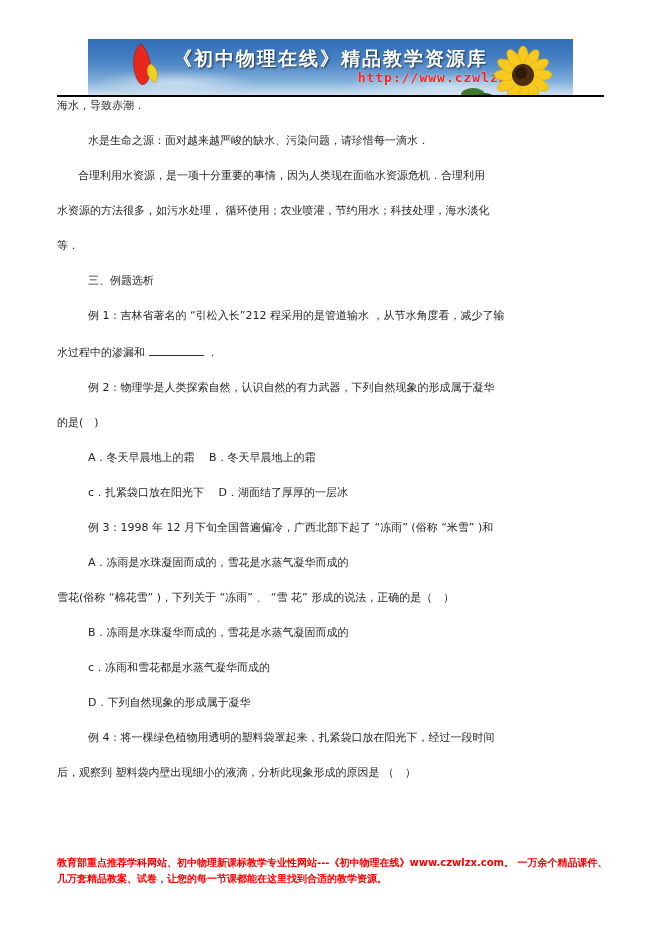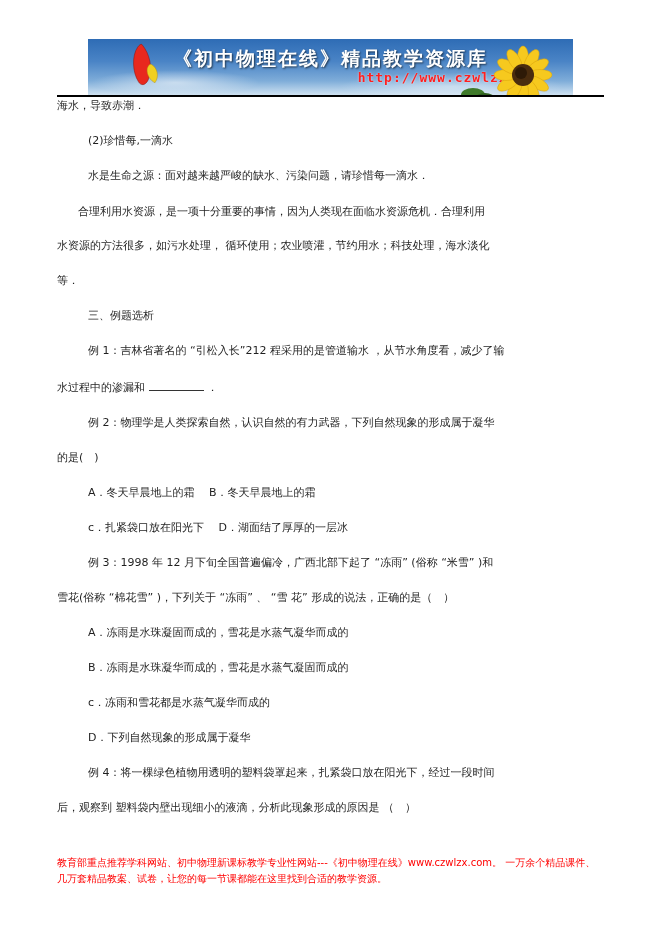--- a/index.html
+++ b/index.html
@@ -44,30 +44,30 @@
   .content {
     position: absolute; left: 57px; top: 99px; width: 560px;
     color: #1f1f1f;
   }
   .line {
     font-size: 11px; line-height: 14px;
     margin-bottom: 21px;
     white-space: pre; 
   }
   .ind0 { padding-left: 0; }
-  .ind1 { padding-left: 21px; font-family: Liberation Serif, serif; }
+  .ind1 { padding-left: 21px; }
   .ind2 { padding-left: 31px; }
   .blank {
     display: inline-block; width: 55px; height: 12px;
     border-bottom: 1px solid #333333;
     vertical-align: baseline;
   }
   .footer {
     position: absolute; left: 57px; top: 855px; width: 580px;
-    color: #ff0000; font-weight: normal;
+    color: #ff0000; font-weight: bold;
     font-size: 10px; line-height: 16px;
     white-space: nowrap;
   }
 </style>
 </head>
 <body>
 
 <div class="page">
 
   <div class="banner">
@@ -98,35 +98,34 @@
         <circle cx="0" cy="0" r="11" fill="#4a2c0e"></circle>
         <circle cx="-2" cy="-2" r="6" fill="#2e1a07"></circle>
       </g>
     </svg>
   </div>
 
   <div class="rule"></div>
 
   <div class="content" id="doc-body">
       <div class="line ind0">海水，导致赤潮．</div>
-      <div class="line ind2">(2)珍惜每,一滴水</div>
       <div class="line ind2">水是生命之源：面对越来越严峻的缺水、污染问题，请珍惜每一滴水．</div>
       <div class="line ind1">合理利用水资源，是一项十分重要的事情，因为人类现在面临水资源危机．合理利用</div>
       <div class="line ind0">水资源的方法很多，如污水处理， 循环使用；农业喷灌，节约用水；科技处理，海水淡化</div>
       <div class="line ind0">等．</div>
       <div class="line ind2">三、例题选析</div>
       <div class="line ind2">例 1：吉林省著名的 “引松入长”212 程采用的是管道输水 ，从节水角度看，减少了输</div>
       <div class="line ind0">水过程中的渗漏和 <span class="blank"></span> ．</div>
       <div class="line ind2">例 2：物理学是人类探索自然，认识自然的有力武器，下列自然现象的形成属于凝华</div>
       <div class="line ind0">的是(　)</div>
       <div class="line ind2">A．冬天早晨地上的霜　 B．冬天早晨地上的霜</div>
       <div class="line ind2">c．扎紧袋口放在阳光下　 D．湖面结了厚厚的一层冰</div>
       <div class="line ind2">例 3：1998 年 12 月下旬全国普遍偏冷，广西北部下起了 “冻雨” (俗称 “米雪” )和</div>
+      <div class="line ind2">A．冻雨是水珠凝固而成的，雪花是水蒸气凝华而成的</div>
       <div class="line ind0">雪花(俗称 “棉花雪” )，下列关于 “冻雨” 、 “雪 花” 形成的说法，正确的是（　）</div>
-      <div class="line ind2">A．冻雨是水珠凝固而成的，雪花是水蒸气凝华而成的</div>
       <div class="line ind2">B．冻雨是水珠凝华而成的，雪花是水蒸气凝固而成的</div>
       <div class="line ind2">c．冻雨和雪花都是水蒸气凝华而成的</div>
       <div class="line ind2">D．下列自然现象的形成属于凝华</div>
       <div class="line ind2">例 4：将一棵绿色植物用透明的塑料袋罩起来，扎紧袋口放在阳光下，经过一段时间</div>
       <div class="line ind0">后，观察到 塑料袋内壁出现细小的液滴，分析此现象形成的原因是 （　）</div>
     </div>
 
   <div class="footer">
     <div>教育部重点推荐学科网站、初中物理新课标教学专业性网站---《初中物理在线》www.czwlzx.com。 一万余个精品课件、</div>
     <div>几万套精品教案、试卷，让您的每一节课都能在这里找到合适的教学资源。</div>

